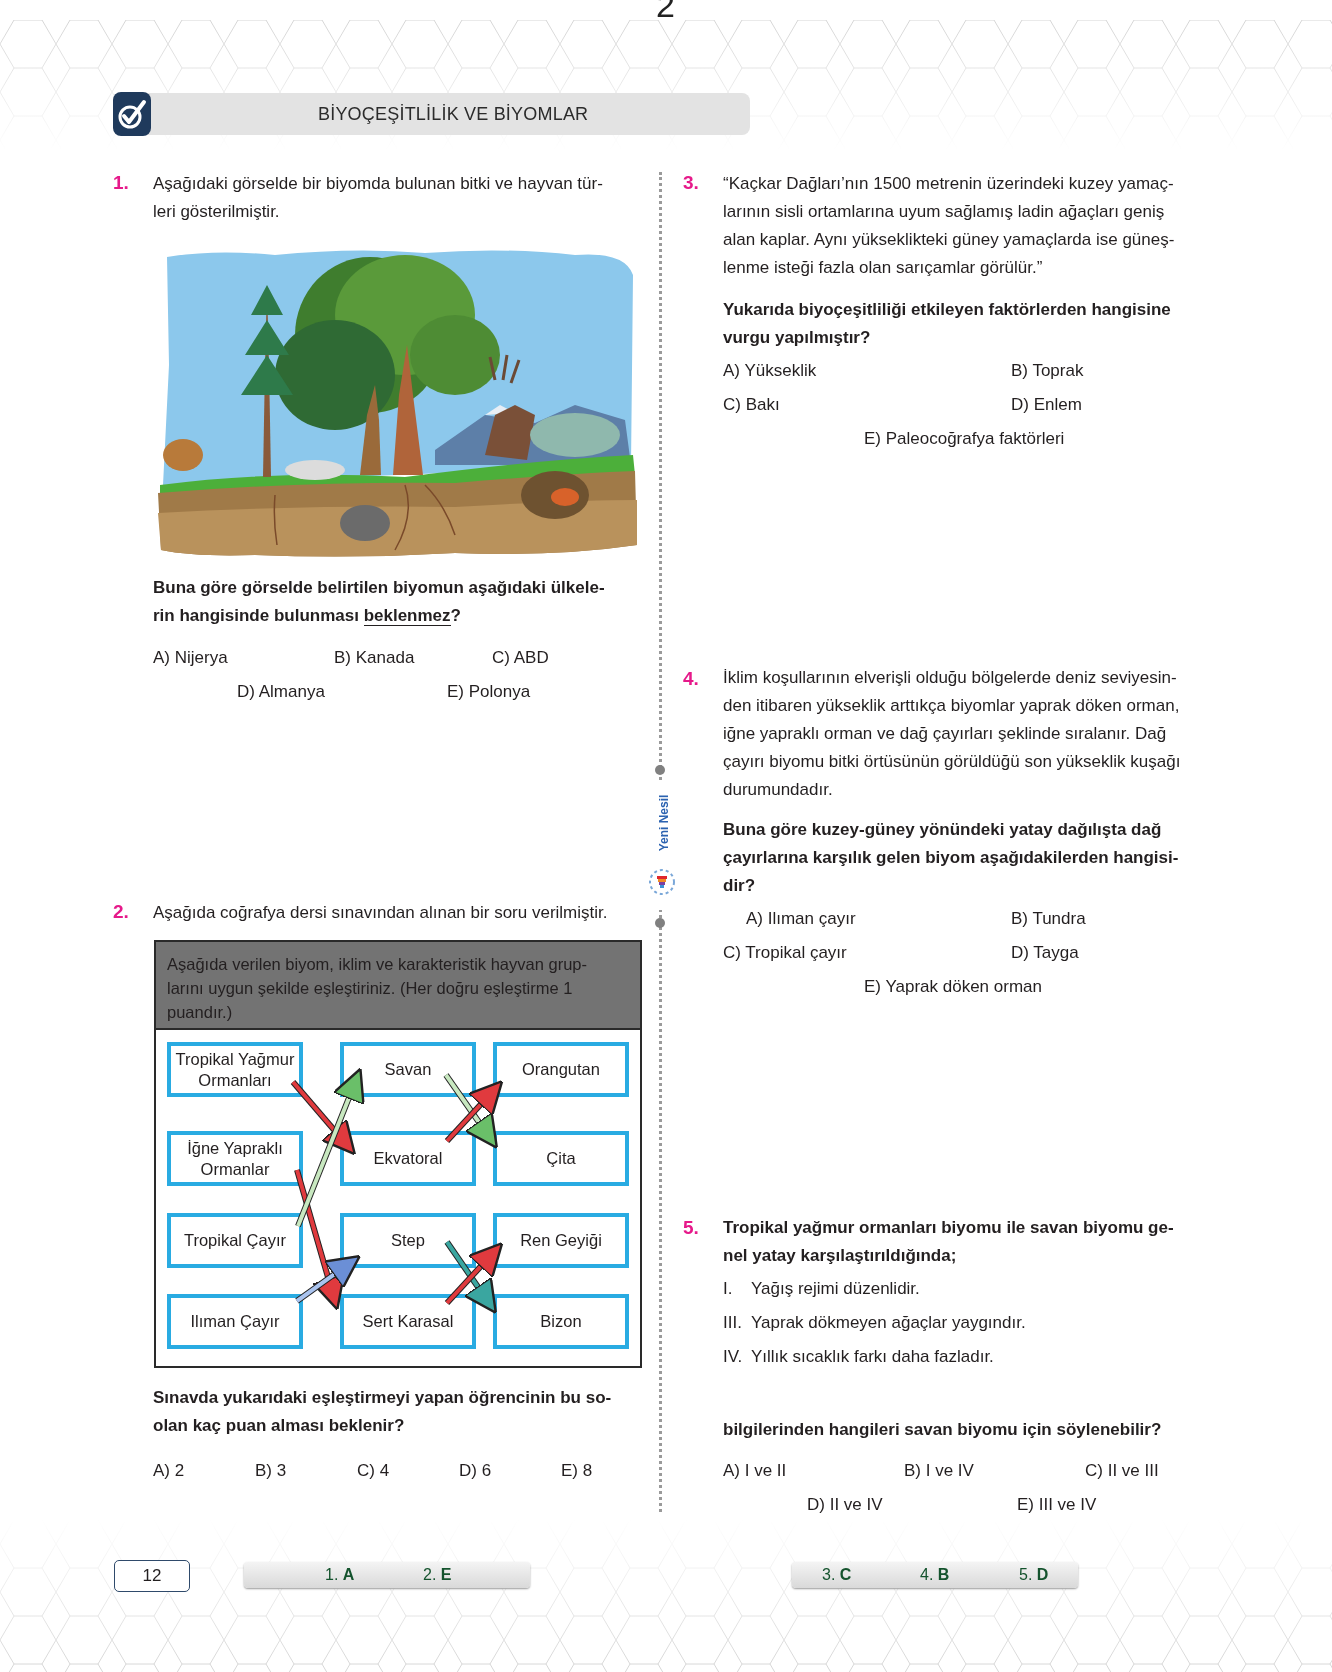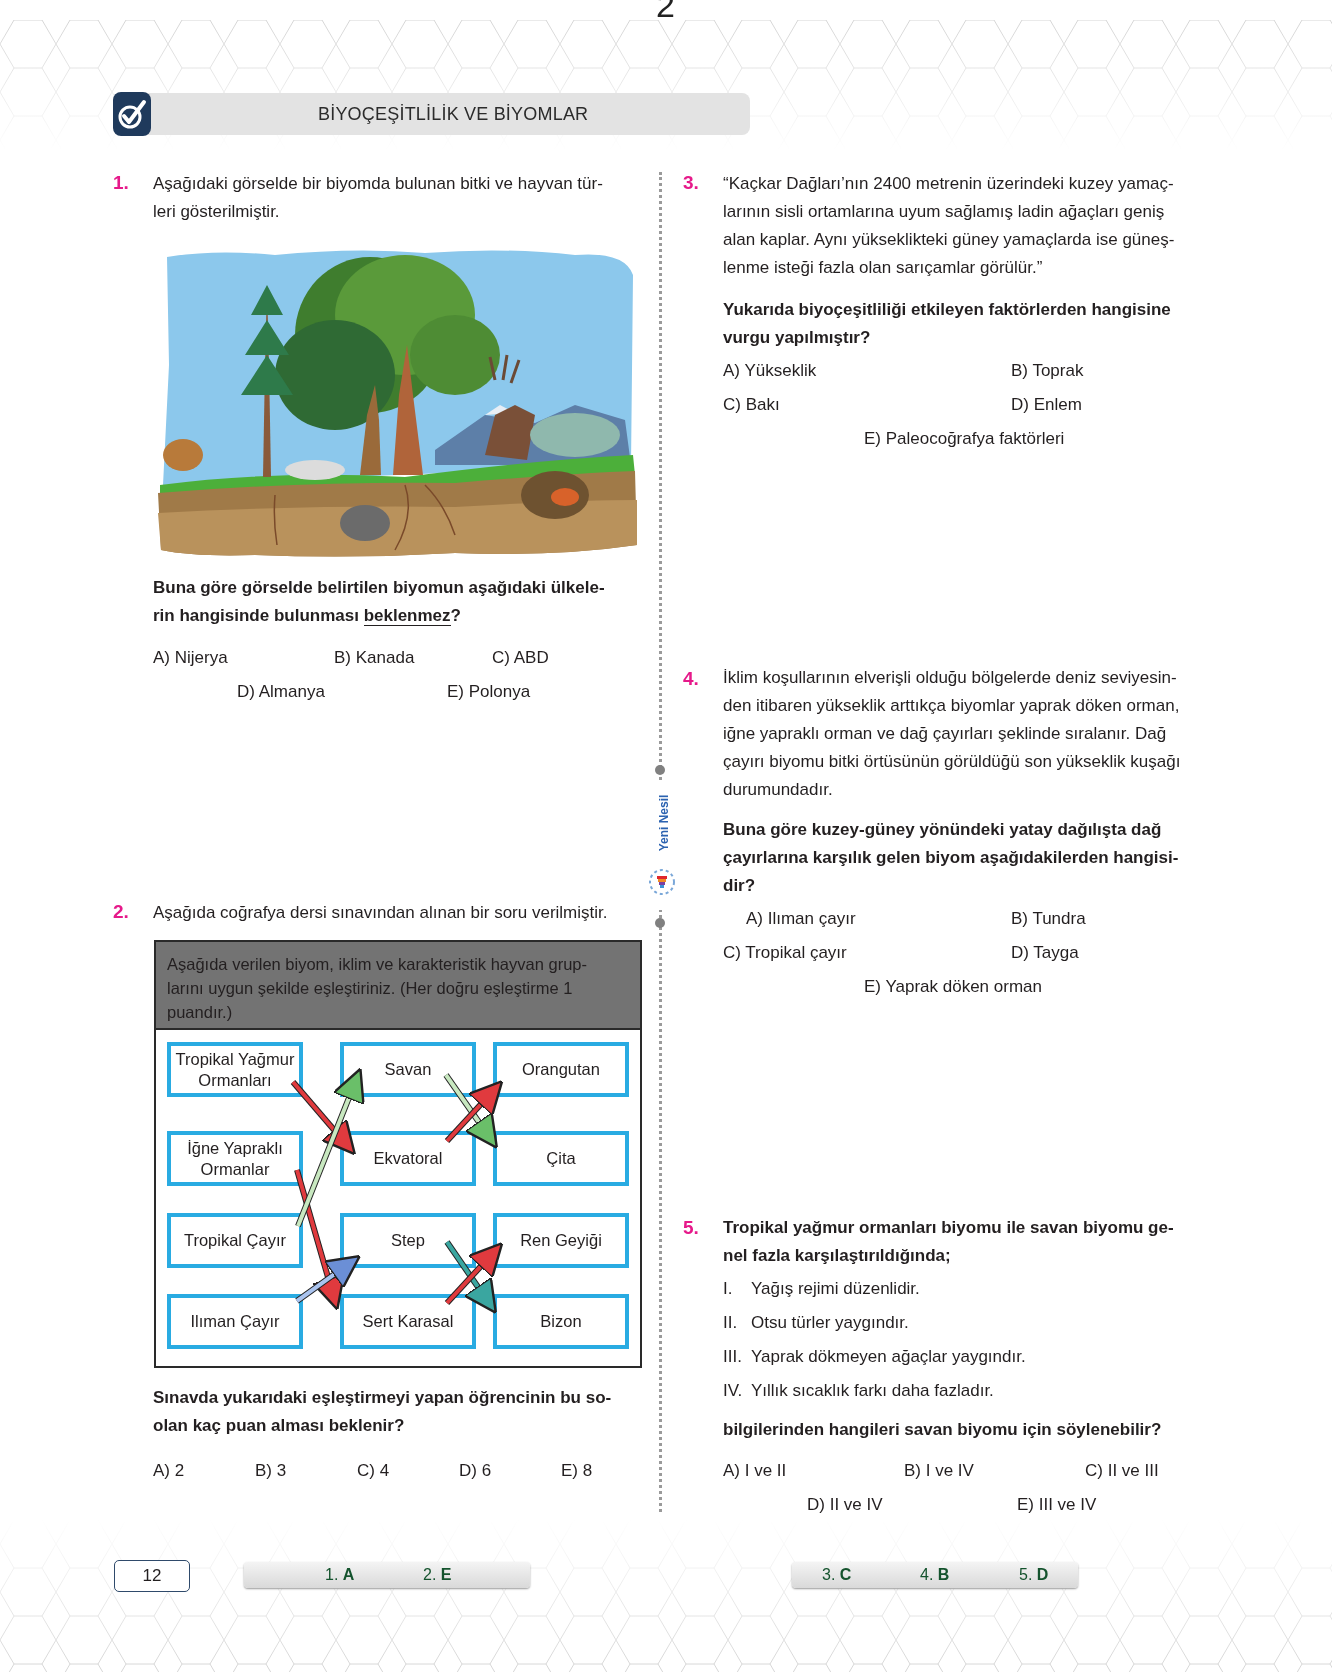--- a/index.html
+++ b/index.html
@@ -202,21 +202,21 @@
   <div>olan kaç puan alması beklenir?</div>
 </div>
 <div class="opt" style="left:153px;top:1461px;">A)  2</div>
 <div class="opt" style="left:255px;top:1461px;">B)  3</div>
 <div class="opt" style="left:357px;top:1461px;">C)  4</div>
 <div class="opt" style="left:459px;top:1461px;">D)  6</div>
 <div class="opt" style="left:561px;top:1461px;">E)  8</div>
 
 <div class="qnum" style="left:683px;top:172px;">3.</div>
 <div class="txt" style="left:723px;top:170px;width:485px;">
-  <div>“Kaçkar Dağları’nın 2400 metrenin üzerindeki kuzey yamaç-</div>
+  <div>“Kaçkar Dağları’nın 1500 metrenin üzerindeki kuzey yamaç-</div>
   <div>larının sisli ortamlarına uyum sağlamış ladin ağaçları geniş</div>
   <div>alan kaplar. Aynı yükseklikteki güney yamaçlarda ise güneş-</div>
   <div>lenme isteği fazla olan sarıçamlar görülür.”</div>
 </div>
 <div class="txt bold" style="left:723px;top:296px;width:485px;">
   <div>Yukarıda biyoçeşitliliği etkileyen faktörlerden hangisine</div>
   <div>vurgu yapılmıştır?</div>
 </div>
 <div class="opt" style="left:723px;top:361px;">A)  Yükseklik</div>
 <div class="opt" style="left:1011px;top:361px;">B)  Toprak</div>
@@ -239,25 +239,24 @@
 </div>
 <div class="opt" style="left:723px;top:909px;margin-left:23px;">A)  Ilıman çayır</div>
 <div class="opt" style="left:1011px;top:909px;">B)  Tundra</div>
 <div class="opt" style="left:723px;top:943px;">C)  Tropikal çayır</div>
 <div class="opt" style="left:1011px;top:943px;">D)  Tayga</div>
 <div class="opt" style="left:864px;top:977px;">E)  Yaprak döken orman</div>
 
 <div class="qnum" style="left:683px;top:1217px;">5.</div>
 <div class="txt bold" style="left:723px;top:1214px;width:485px;">
   <div>Tropikal yağmur ormanları biyomu ile savan biyomu ge-</div>
-  <div>nel fazla karşılaştırıldığında;</div>
+  <div>nel yatay karşılaştırıldığında;</div>
 </div>
 <div class="txt" style="left:723px;top:1275px;width:485px;">
   <div style="height:34px;"><span style="display:inline-block;width:28px;">I.</span><span>Yağış rejimi düzenlidir.</span></div>
-  <div style="height:34px;"><span style="display:inline-block;width:28px;">II.</span><span>Otsu türler yaygındır.</span></div>
   <div style="height:34px;"><span style="display:inline-block;width:28px;">III.</span><span>Yaprak dökmeyen ağaçlar yaygındır.</span></div>
   <div style="height:34px;"><span style="display:inline-block;width:28px;">IV.</span><span>Yıllık sıcaklık farkı daha fazladır.</span></div>
 </div>
 <div class="txt bold" style="left:723px;top:1416px;width:485px;">bilgilerinden hangileri savan biyomu için söylenebilir?</div>
 <div class="opt" style="left:723px;top:1461px;">A)  I ve II</div>
 <div class="opt" style="left:904px;top:1461px;">B)  I ve IV</div>
 <div class="opt" style="left:1085px;top:1461px;">C)  II ve III</div>
 <div class="opt" style="left:807px;top:1495px;">D)  II ve IV</div>
 <div class="opt" style="left:1017px;top:1495px;">E)  III ve IV</div>
 

